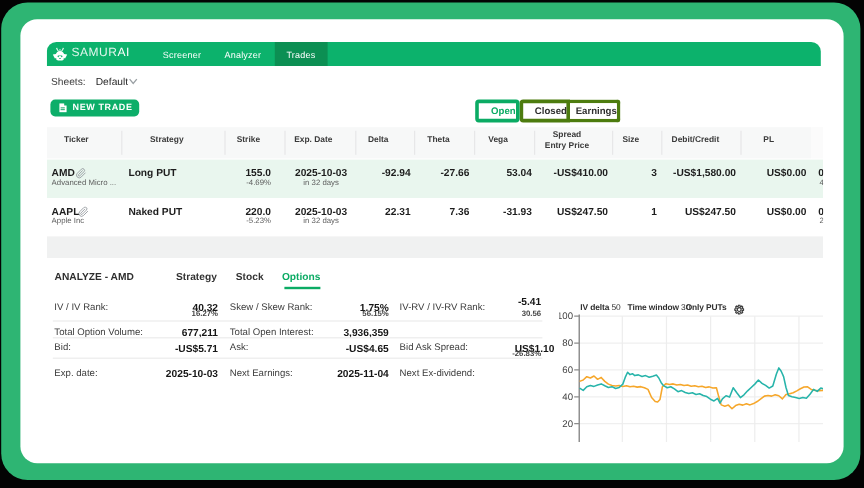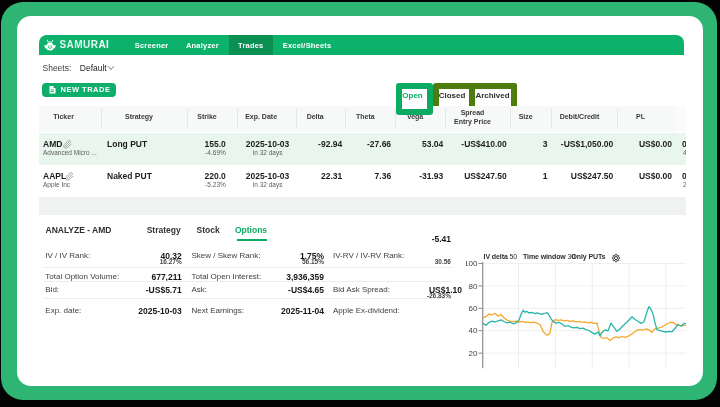--- a/index.html
+++ b/index.html
@@ -1,25 +1,25 @@
 <!DOCTYPE html>
 <html><head><meta charset="utf-8">
 <style>
   * { margin:0; padding:0; box-sizing:border-box; }
   html,body { width:720px; height:407px; background:#030303; font-family:"Liberation Sans",sans-serif; -webkit-font-smoothing:antialiased; }
   #frame { position:absolute; left:1px; top:2px; width:716px; height:398px; border-radius:22px; background:#2eb573; }
   #card  { position:absolute; left:16px; top:13.5px; width:686px; height:370px; border-radius:14px; background:#fff; overflow:hidden; }
   #app   { position:absolute; left:22px; top:19px; width:647px; height:351px; overflow:hidden; }
   #nav { position:absolute; left:0; top:0; width:645px; height:20.5px; background:#0cb26c; border-radius:8px 8px 0 0; }
-  .brand { position:absolute; left:20.5px; top:0; height:20.5px; line-height:20.5px; color:#fff; font-size:10px; font-weight:bold; letter-spacing:0.45px; }
-  .nl { position:absolute; top:0; height:20.5px; line-height:21px; color:#fff; font-size:7.5px; font-weight:bold; letter-spacing:0.2px; text-align:center; }
+  .brand { position:absolute; left:20.5px; top:0; height:20.5px; line-height:20.5px; color:#fff; font-size:10px; font-weight:normal; letter-spacing:0.45px; }
+  .nl { position:absolute; top:0; height:20.5px; line-height:21px; color:#fff; font-size:7.5px; font-weight:normal; letter-spacing:0.2px; text-align:center; }
   #trades { position:absolute; left:189.5px; top:0; width:44.6px; height:20.5px; background:#0c8f53; }
   .acc { position:absolute; top:28.5px; font-size:8.5px; color:#3c3c3c; }
   #btn { position:absolute; left:2.5px; top:48px; width:74.5px; height:14.5px; background:#0cae69; border-radius:4px; color:#fff; font-size:7.5px; font-weight:bold; letter-spacing:0.5px; line-height:14.5px; }
-  .seg { position:absolute; top:48.2px; height:32px; background:#fff; font-size:8px; font-weight:bold; text-align:left; line-height:13.5px; color:#2e2e2e; border:6px solid #4d7c0f; }
+  .seg { position:absolute; top:48.2px; height:19px; background:#fff; font-size:8px; font-weight:bold; text-align:right; line-height:13.5px; color:#2e2e2e; border:3px solid #4d7c0f; }
   #hdr { position:absolute; left:0; top:71.4px; width:637.3px; height:26.6px; background:#f7f8f8; }
   #hdr2 { position:absolute; left:637.3px; top:71.4px; width:9.7px; height:26.6px; background:#fbfbfb; }
   .vsep { position:absolute; top:3px; width:1px; height:20px; background:#e7e7e8; }
   .hl { position:absolute; top:-1.5px; height:26.6px; width:90px; display:flex; align-items:center; justify-content:center; text-align:center; font-size:7px; font-weight:bold; color:#3a3a3a; line-height:1.25; }
   .trow { position:absolute; left:0; width:647px; height:32.5px; }
   .r1 { top:98px; background:#e9f6ee; }
   .r2 { top:130.5px; height:31.9px; background:#fff; }
   .cm { position:absolute; top:6px; font-size:8.5px; font-weight:bold; color:#1d1d1d; white-space:nowrap; }
   .cs { position:absolute; top:16.4px; font-size:6.5px; color:#5c5c5c; white-space:nowrap; }
   .r { text-align:right; }
@@ -55,37 +55,36 @@
                 <ellipse cx="16.8" cy="16.3" rx="1.5" ry="1.1"></ellipse>
                 <rect x="12.2" y="18.6" width="3.6" height="1.4" rx="0.7"></rect>
               </g>
             </svg>
           </div>
     <div class="brand"><span style="opacity:.88">SAMUR</span>AI</div>
     <div class="nl" style="left:87.6px;width:50px">Screener</div>
     <div class="nl" style="left:138.4px;width:50px">Analyzer</div>
     <div id="trades"></div>
     <div class="nl" style="left:189.5px;width:44.6px">Trades</div>
-    <div class="nl" style="left:238.1px;width:60px">Excel/Sheets</div>
   </div>
   <div class="acc" style="left:3.5px">Sheets:</div>
   <div class="acc" style="left:40.8px;color:#1f1f1f">Default</div>
   <svg width="8" height="6" viewBox="0 0 8 6" style="position:absolute;left:68px;top:30px">
           <path d="M1 1 L4 4.6 L7 1" fill="none" stroke="#9aa0a4" stroke-width="1.1"></path>
         </svg>
   <div id="btn"><span style="position:absolute;left:7.5px;top:3.6px">
             <svg width="6.5" height="7.5" viewBox="0 0 13 15" style="display:block">
               <path fill="#fff" d="M1 0 h8 l4 4 v11 h-12 Z M9 0 l0 4 l4 0"></path>
               <rect x="3" y="7" width="7" height="1.6" fill="#0ca464"></rect>
               <rect x="3" y="10" width="7" height="1.6" fill="#0ca464"></rect>
             </svg>
           </span><span style="margin-left:19px">NEW TRADE</span></div>
   <div class="seg" style="left:357.3px;width:36.4px;border-color:#0bab64;color:#0bab64;border-radius:3px;z-index:2">Open</div>
   <div class="seg" style="left:393.7px;width:42.7px;border-radius:3px 0 0 3px">Closed</div>
-  <div class="seg" style="left:436.4px;width:41.6px;border-radius:0 3px 3px 0;border-left:none">Archived</div>
+  <div class="seg" style="left:436.4px;width:41.6px;border-radius:0 3px 3px 0;border-left:none">Earnings</div>
   <div id="hdr">
           <div class="vsep" style="left:61.9px"></div>
           <div class="vsep" style="left:148.1px"></div>
           <div class="vsep" style="left:197.7px"></div>
           <div class="vsep" style="left:256.9px"></div>
           <div class="vsep" style="left:306.0px"></div>
           <div class="vsep" style="left:355.9px"></div>
           <div class="vsep" style="left:406.3px"></div>
           <div class="vsep" style="left:471.2px"></div>
           <div class="vsep" style="left:512.1px"></div>
@@ -115,21 +114,21 @@
     <div class="cm" style="left:68px">Long PUT</div>
     <div class="cm r" style="right:460.2px">155.0</div>
     <div class="cs r" style="right:460.2px">-4.69%</div>
     <div class="cm ctr" style="left:183.6px;width:90px">2025-10-03</div>
     <div class="cs ctr" style="left:183.6px;width:90px">in 32 days</div>
     <div class="cm r" style="right:343.8px">-92.94</div>
     <div class="cm r" style="right:294.9px">-27.66</div>
     <div class="cm r" style="right:242.7px">53.04</div>
     <div class="cm r" style="right:179.3px">-US$410.00</div>
     <div class="cm ctr" style="left:491px;width:30px">3</div>
-    <div class="cm r" style="right:72.7px">-US$1,050.00</div>
+    <div class="cm r" style="right:72.7px">-US$1,580.00</div>
     <div class="cm r" style="right:14px">US$0.00</div>
     <div class="cm" style="left:642.9px">0.</div>
     <div class="cs" style="left:643.9px">4</div>
   </div>
   <div class="trow r2">
     <div class="cm" style="left:4px">AAPL</div>
     <div style="position:absolute;left:25.7px;top:7.4px">
             <svg class="clip" width="9" height="9" viewBox="0 0 24 24" style="display:block">
               <path d="M21.44 11.05l-9.19 9.19a6 6 0 0 1-8.49-8.49l9.19-9.19a4 4 0 0 1 5.66 5.66l-9.2 9.19a2 2 0 0 1-2.83-2.83l8.49-8.48" fill="none" stroke="#8f959a" stroke-width="1.9" stroke-linecap="round"></path>
             </svg>
@@ -157,38 +156,38 @@
     <div class="at" style="left:139.1px;width:60px;color:#333">Stock</div>
     <div class="at" style="left:182px;width:60px;color:#0bab64">Options</div>
     <div id="uline"></div>
     <div class="sl" style="left:6.3px;top:216.3px">IV / IV Rank:</div>
         <div class="sv" style="right:504.3px;top:216.3px">40.32</div>
         <div class="ss" style="right:504.3px;top:224.0px">16.27%</div>
         <div class="sl" style="left:152.5px;top:216.3px">Skew / Skew Rank:</div>
         <div class="sv" style="right:362.0px;top:216.3px">1.75%</div>
         <div class="ss" style="right:362.0px;top:224.0px">56.15%</div>
         <div class="sl" style="left:294.0px;top:216.3px">IV-RV / IV-RV Rank:</div>
-        <div class="sv" style="right:235.0px;top:199px">-5.41</div>
+        <div class="sv" style="right:235.0px;top:211px">-5.41</div>
         <div class="ss" style="right:235.0px;top:224.0px">30.56</div>
         <div class="sl" style="left:6.3px;top:237.0px">Total Option Volume:</div>
         <div class="sv" style="right:504.3px;top:237.0px">677,211</div>
         <div class="sl" style="left:152.5px;top:237.0px">Total Open Interest:</div>
         <div class="sv" style="right:362.0px;top:237.0px">3,936,359</div>
         <div class="sl" style="left:6.3px;top:250.5px">Bid:</div>
         <div class="sv" style="right:504.3px;top:250.5px">-US$5.71</div>
         <div class="sl" style="left:152.5px;top:250.5px">Ask:</div>
         <div class="sv" style="right:362.0px;top:250.5px">-US$4.65</div>
         <div class="sl" style="left:294.0px;top:250.5px">Bid Ask Spread:</div>
         <div class="sv" style="right:224px;top:250.5px">US$1.10</div>
         <div class="ss" style="right:235.0px;top:258.0px">-26.83%</div>
         <div class="sl" style="left:6.3px;top:271.5px">Exp. date:</div>
         <div class="sv" style="right:504.3px;top:271.5px">2025-10-03</div>
         <div class="sl" style="left:152.5px;top:271.5px">Next Earnings:</div>
         <div class="sv" style="right:362.0px;top:271.5px">2025-11-04</div>
-        <div class="sl" style="left:294.0px;top:271.5px">Apple Ex-dividend:</div>
+        <div class="sl" style="left:294.0px;top:271.5px">Next Ex-dividend:</div>
         <div class="sdiv" style="top:232.8px"></div>
         <div class="sdiv" style="top:246.4px"></div>
         <div class="sdiv" style="top:263.2px"></div>
     <div class="leg" style="left:444.6px"><b>IV delta</b> 50</div>
     <div class="leg" style="left:484px"><b>Time window</b> 30</div>
     <div class="leg" style="left:532.4px"><b>Only PUTs</b></div>
     <svg width="10" height="10" viewBox="0 0 24 24" style="position:absolute;left:572px;top:218px">
           <path fill="none" stroke="#3b3b3b" stroke-width="2.4" d="M12 8.2a3.8 3.8 0 1 0 0 7.6 3.8 3.8 0 0 0 0-7.6Zm8.6 5.3c.05-.5.05-2.5 0-3l-2.2-.45a6.6 6.6 0 0 0-.55-1.3l1.25-1.85a9 9 0 0 0-2.1-2.1L15.15 6.1a6.6 6.6 0 0 0-1.3-.55L13.5 3.4c-.5-.05-2.5-.05-3 0l-.45 2.15a6.6 6.6 0 0 0-1.3.55L6.9 4.85a9 9 0 0 0-2.1 2.1l1.25 1.85a6.6 6.6 0 0 0-.55 1.3l-2.2.45c-.05.5-.05 2.5 0 3l2.2.45c.14.46.32.9.55 1.3L4.8 17.15a9 9 0 0 0 2.1 2.1l1.85-1.25c.4.23.84.41 1.3.55l.45 2.15c.5.05 2.5.05 3 0l.35-2.15a6.6 6.6 0 0 0 1.3-.55l1.85 1.25a9 9 0 0 0 2.1-2.1l-1.25-1.85c.23-.4.41-.84.55-1.3Z"></path>
         </svg>
     <svg width="220" height="126" viewBox="0 0 220 126" style="position:absolute;left:427px;top:225px">

